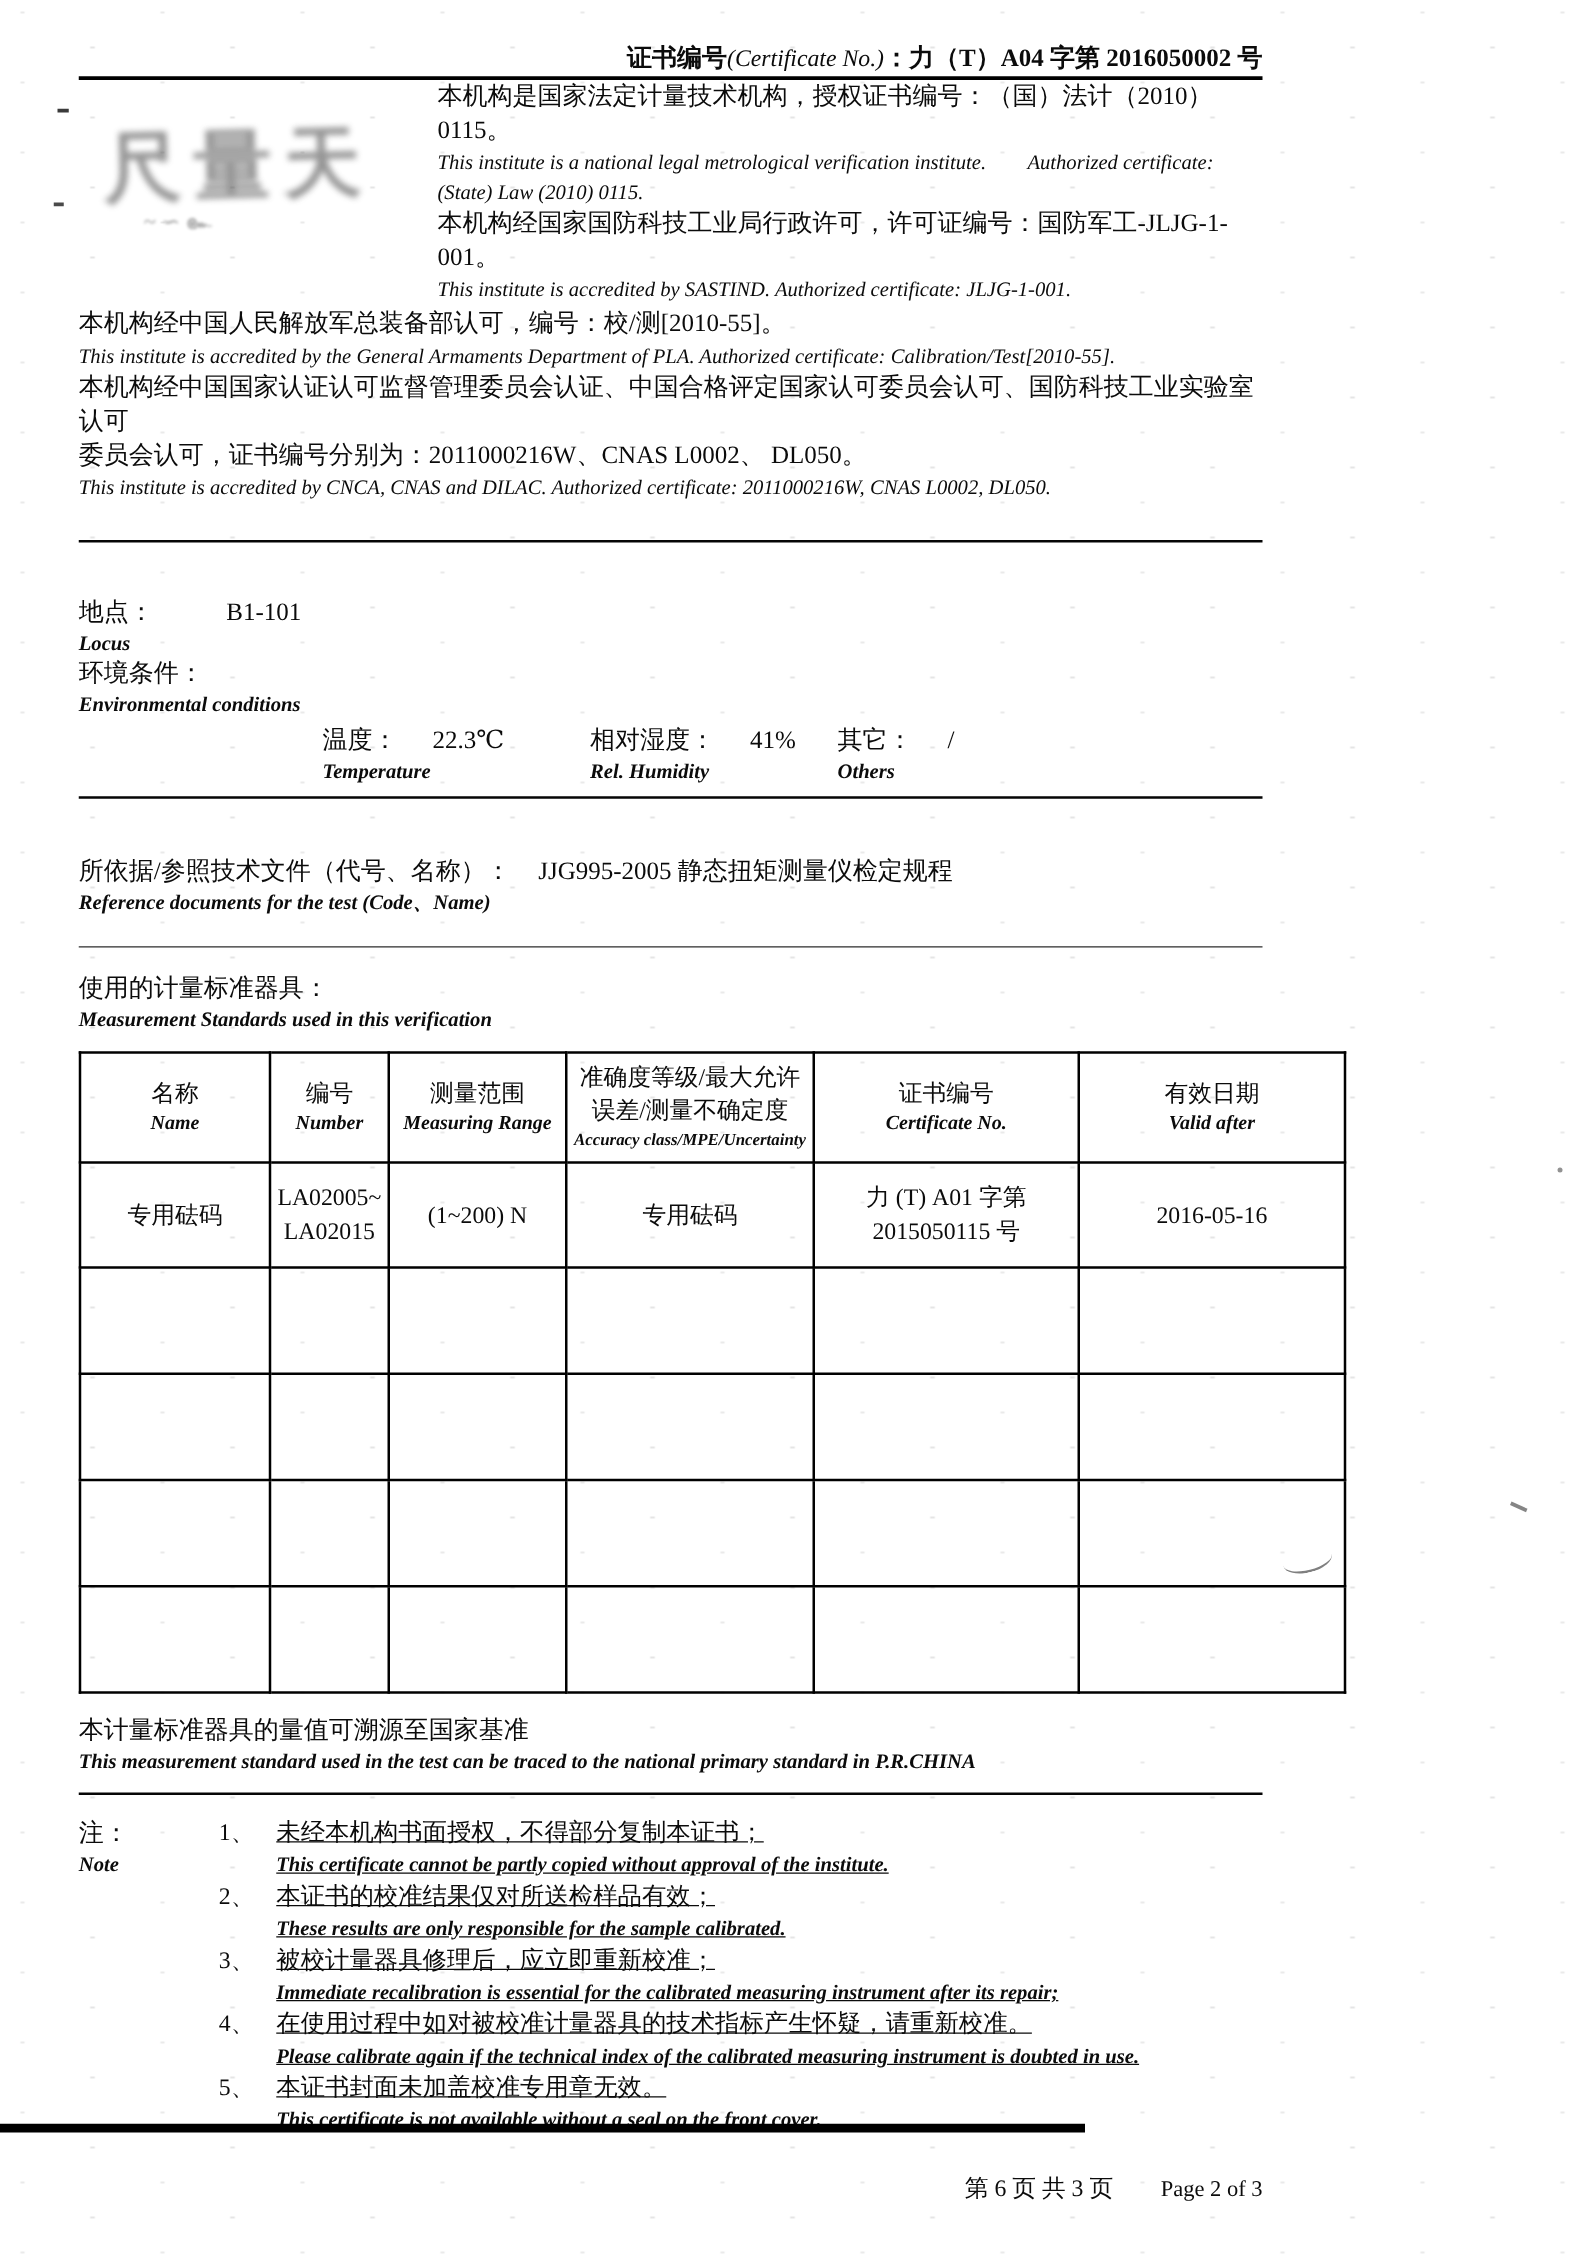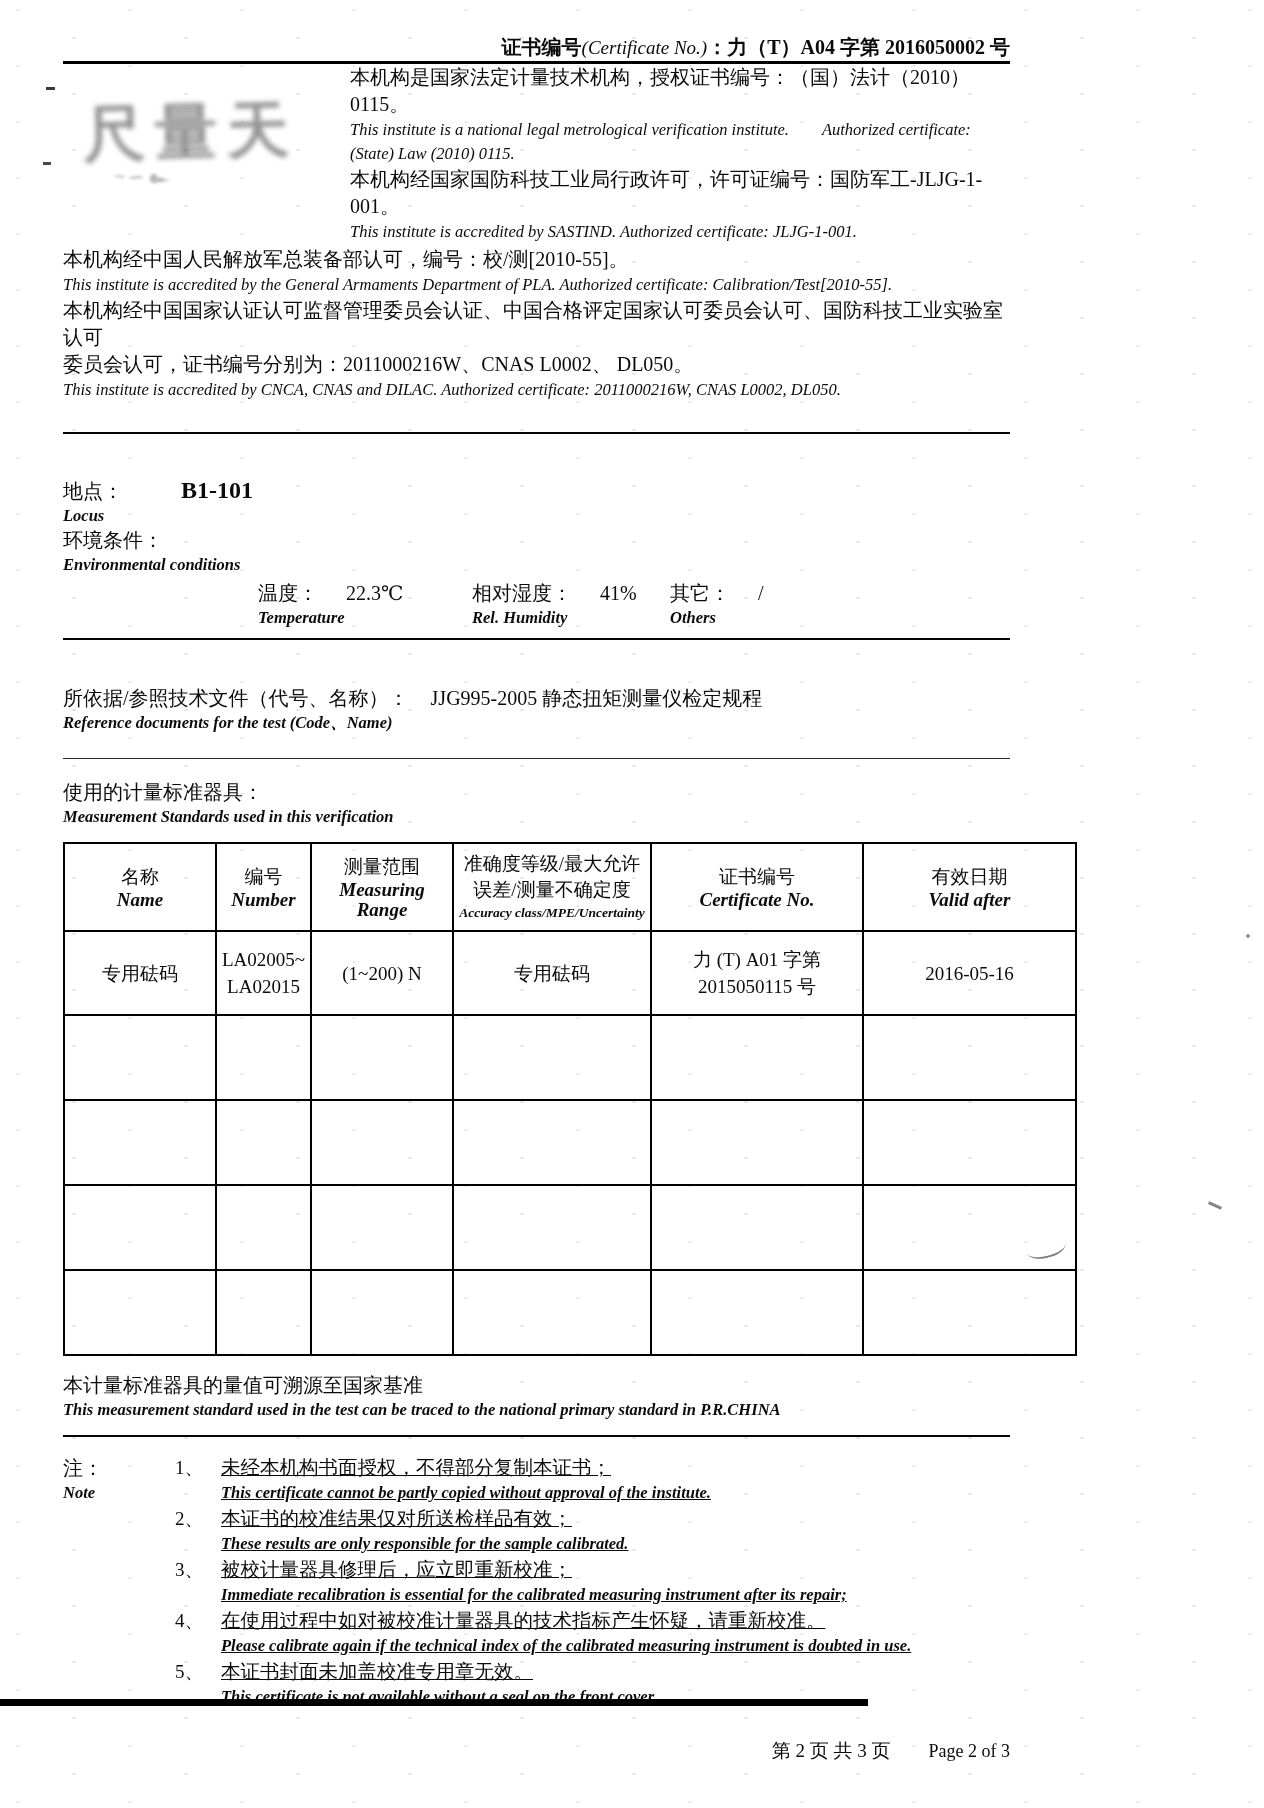--- a/index.html
+++ b/index.html
@@ -40,21 +40,21 @@
     content:"尺量天"; position:absolute; left:8px; top:2px;
     font-size:62px; font-weight:bold; letter-spacing:10px; color:#3d3d3d;
     filter:blur(2.4px); opacity:.55; transform:rotate(-1.5deg);
   }
   .stamp::after {
     content:"~ ∽ ๛"; position:absolute; left:40px; top:74px;
     font-size:18px; color:#555; filter:blur(1.4px); opacity:.6;
   }
 
   .locus-section { margin-top:16px; }
-  .inline-val { margin-left:58px; font-size:24px; font-weight:bold; }
+  .inline-val { margin-left:58px; font-size:20px; font-weight:normal; }
   .env-row { position:relative; height:58px; margin-top:4px; }
   .env-item { position:absolute; top:0; }
   .env-item .val { margin-left:28px; }
   .env-p1 { left:195px; } .env-p2 { left:409px; } .env-p3 { left:607px; }
 
   .ref-section { margin-top:18px; }
   .ref-val { margin-left:22px; }
   .mt-thin { margin-top:24px; }
 
   .standards-title { margin-top:20px; }
@@ -62,21 +62,21 @@
   table.std { border-collapse:collapse; table-layout:fixed; width:1012px; margin-top:14px; border:2.5px solid #000; }
   table.std th, table.std td {
     border:2px solid #000; text-align:center; vertical-align:middle;
     font-size:19px; line-height:27px; white-space:pre-line; padding:2px 4px; font-weight:normal;
   }
   tr.hdr { height:88px; }
   tr.r1 { height:80px; }
   tr.r2 { height:84px;margin-left:12px; }
   tr.re { height:85px; }
   .th-zh { font-size:19px; line-height:26px; white-space:pre-line; }
-  .th-en { font-style:italic; font-weight:bold; font-size:19px; line-height:20px; }
+  .th-en { font-style:italic; font-weight:bold; font-size:16px; line-height:20px; }
   th:nth-child(4) .th-en { font-size:13.5px; }
 
   .trace { margin-top:16px; }
   .rule-trace { margin-top:14px; }
 
   .notes { margin-top:18px; position:relative; padding-left:112px; width:947px; }
   .note-gutter { position:absolute; left:0; top:0; width:100px; }
   .note-item { display:flex; margin-bottom:2px; }
   .note-num { width:46px; flex:0 0 46px; font-size:19px; line-height:26px; }
   .note-texts { flex:1;text-decoration:underline; }
@@ -282,14 +282,14 @@
         <div class="note-en">This certificate is not available without a seal on the front cover.</div>
       </div>
     </div>
   </div>
 
 </div>
 
 <div class="bottom-bar"></div>
 
 <div class="page-footer">
-  <span>第 2 页 共 3 页</span><span class="footer-en">Page 2 of 3</span>
+  <span>第 6 页 共 3 页</span><span class="footer-en">Page 2 of 3</span>
 </div>
 
 </body></html>

